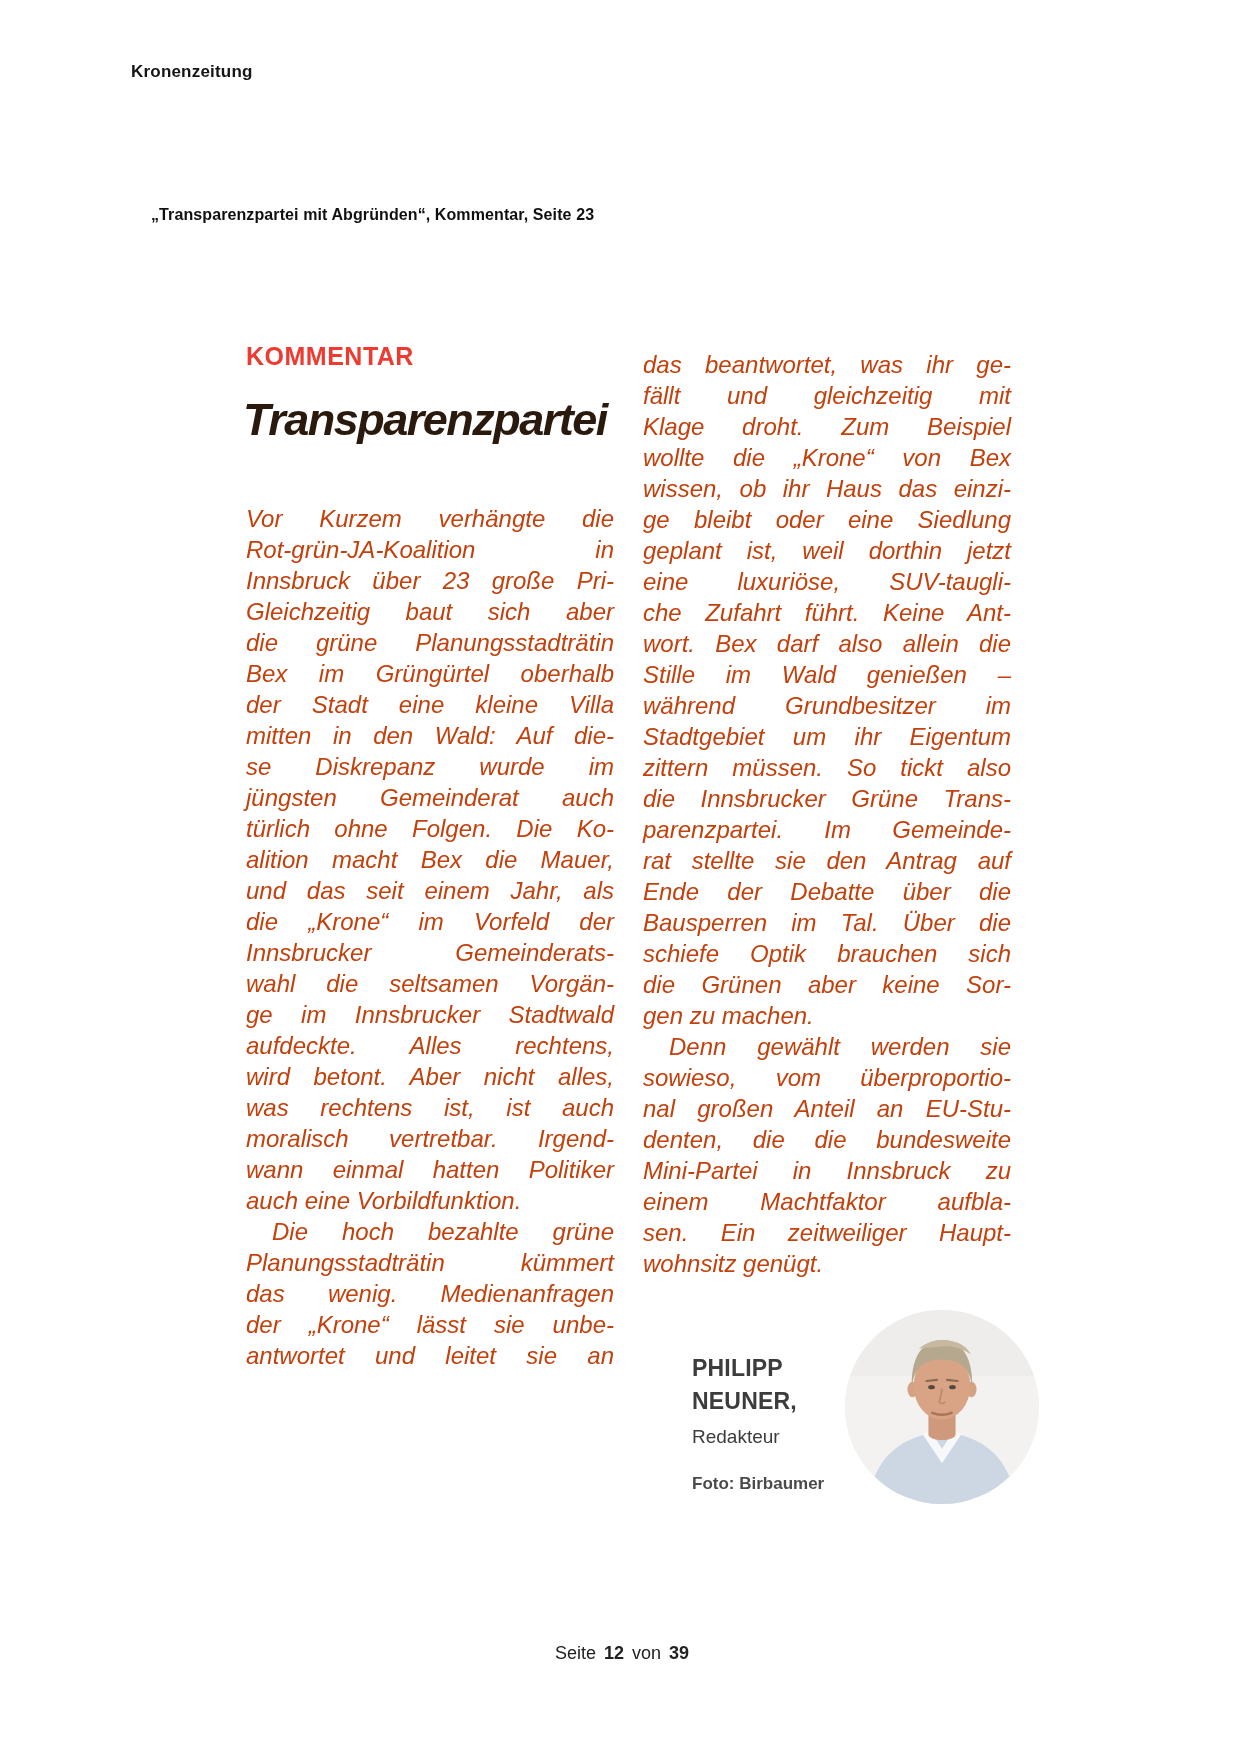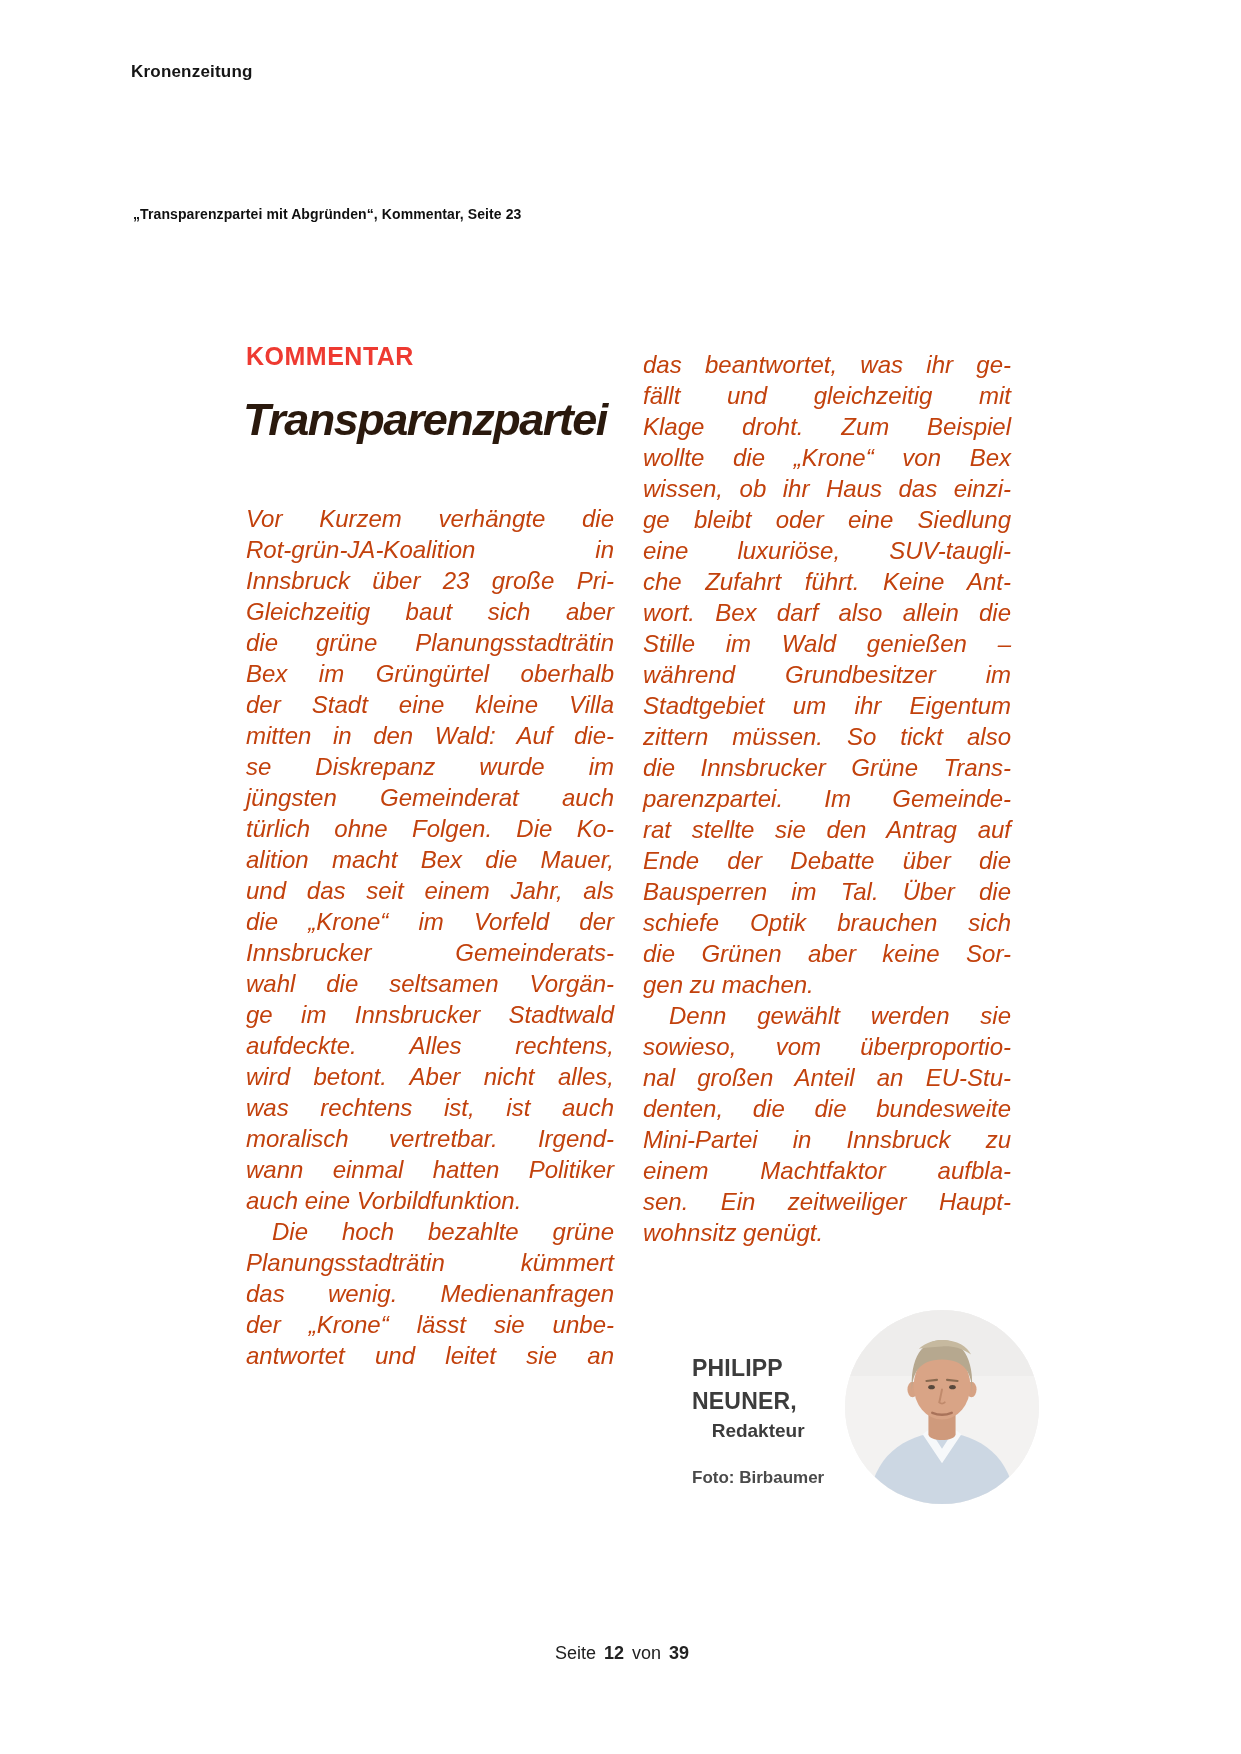--- a/index.html
+++ b/index.html
@@ -7,22 +7,22 @@
     width:1241px;height:1754px;position:relative;background:#ffffff;
     font-family:"Liberation Sans",sans-serif;overflow:hidden;
   }
   [data-name]{box-sizing:border-box;}
 
   .src-label{
     position:absolute;left:131px;top:62px;
     font-size:17px;font-weight:bold;color:#151515;letter-spacing:.2px;
   }
   .doc-title{
-    position:absolute;left:133px;top:206px;
-    font-size:14px;font-weight:bold;color:#101010;letter-spacing:.1px;
+    position:absolute;left:151px;top:206px;
+    font-size:16px;font-weight:bold;color:#101010;letter-spacing:.1px;
   }
 
   
   .clipping{position:absolute;left:0;top:0;width:1241px;height:1754px;border-radius:6px;}
   .kicker{
     position:absolute;left:246px;top:342px;
     font-size:25px;font-weight:bold;color:#ee3a31;letter-spacing:.5px;
   }
   .headline{
     position:absolute;left:243px;top:396px;width:400px;
@@ -37,21 +37,21 @@
   .col-right{left:643px;top:349px;}
   .line{text-align:justify;text-align-last:justify;white-space:normal;height:31px;overflow:visible;}
   .line.end{text-align-last:left;}
   .line.ind{text-indent:26px;}
 
   .author{
     position:absolute;left:692px;top:1352px;color:#3c3c3c;
     font-style:normal;
   }
   .author .name{font-size:23px;font-weight:bold;line-height:33px;letter-spacing:.2px;}
-  .author .role{font-size:19px;font-weight:bold;line-height:26px;margin-top:0;text-align:center;}
+  .author .role{font-size:19px;font-weight:normal;line-height:26px;margin-top:6px;}
   .author .credit{font-size:17px;font-weight:bold;color:#4a4a4a;margin-top:24px;}
 
   .photo{
     position:absolute;left:845px;top:1310px;width:194px;height:194px;
     border-radius:50%;overflow:hidden;background:#f2f2f2;
   }
   .photo svg{display:block;width:100%;height:100%;}
 
   .footer{
     position:absolute;left:0;top:1643px;width:1241px;
@@ -106,20 +106,21 @@
       <div class="line" data-name="article-text-line">antwortet und leitet sie an</div>
     </div>
 
   <div class="col col-right" data-name="article-column-right">
       <div class="line" data-name="article-text-line">das beantwortet, was ihr ge-</div>
       <div class="line" data-name="article-text-line">fällt und gleichzeitig mit</div>
       <div class="line" data-name="article-text-line">Klage droht. Zum Beispiel</div>
       <div class="line" data-name="article-text-line">wollte die „Krone“ von Bex</div>
       <div class="line" data-name="article-text-line">wissen, ob ihr Haus das einzi-</div>
       <div class="line" data-name="article-text-line">ge bleibt oder eine Siedlung</div>
+      <div class="line" data-name="article-text-line">geplant ist, weil dorthin jetzt</div>
       <div class="line" data-name="article-text-line">eine luxuriöse, SUV-taugli-</div>
       <div class="line" data-name="article-text-line">che Zufahrt führt. Keine Ant-</div>
       <div class="line" data-name="article-text-line">wort. Bex darf also allein die</div>
       <div class="line" data-name="article-text-line">Stille im Wald genießen –</div>
       <div class="line" data-name="article-text-line">während Grundbesitzer im</div>
       <div class="line" data-name="article-text-line">Stadtgebiet um ihr Eigentum</div>
       <div class="line" data-name="article-text-line">zittern müssen. So tickt also</div>
       <div class="line" data-name="article-text-line">die Innsbrucker Grüne Trans-</div>
       <div class="line" data-name="article-text-line">parenzpartei. Im Gemeinde-</div>
       <div class="line" data-name="article-text-line">rat stellte sie den Antrag auf</div>

